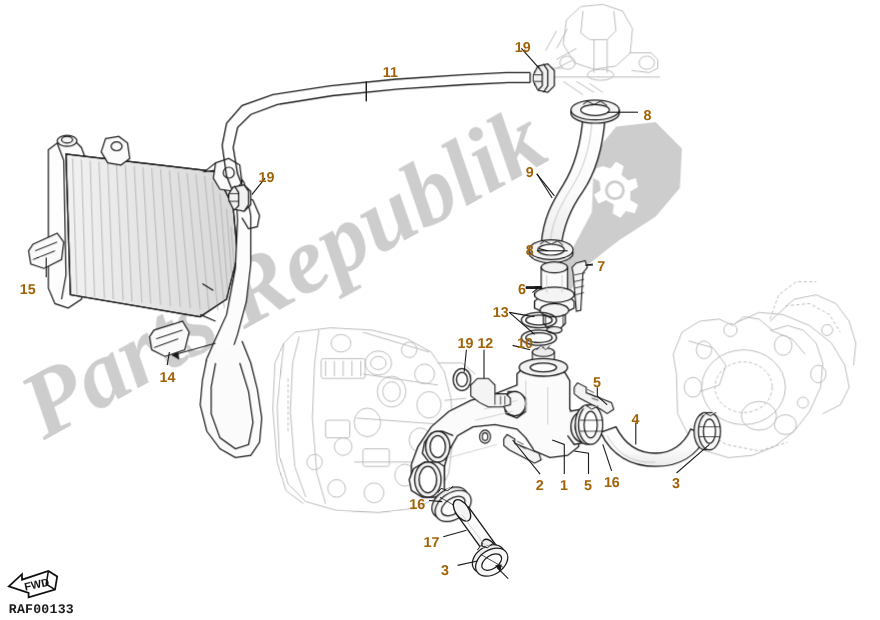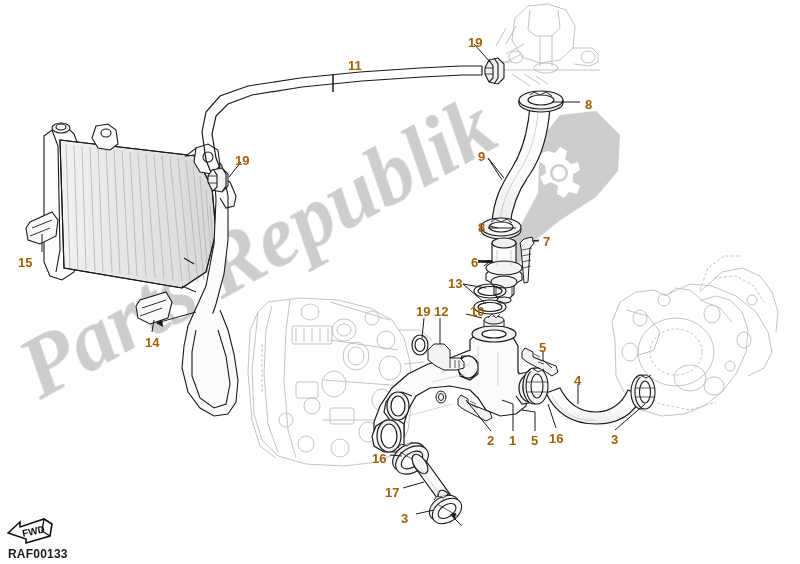--- a/index.html
+++ b/index.html
@@ -29,21 +29,21 @@
     font-weight: bold;
     color: #a16207;
     line-height: 1;
     white-space: nowrap;
     user-select: none;
   }
   #ref-label {
     position: absolute;
     left: 8px;
     top: 547px;
-    font-family: Liberation Sans, sans-serif;
+    font-family: Liberation Mono, monospace;
     font-size: 12px;
     font-weight: bold;
     color: #1a1a1a;
     letter-spacing: 0.2px;
   }
   #fwd-icon {
     position: absolute;
     left: 6px;
     top: 516px;
     width: 48px;

